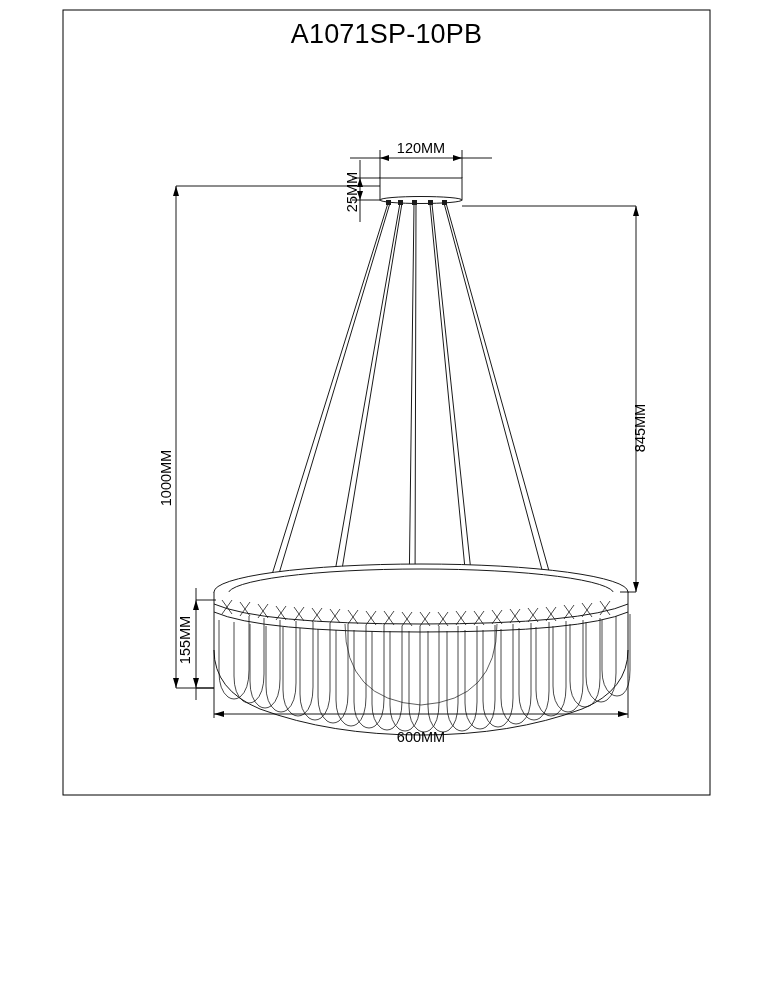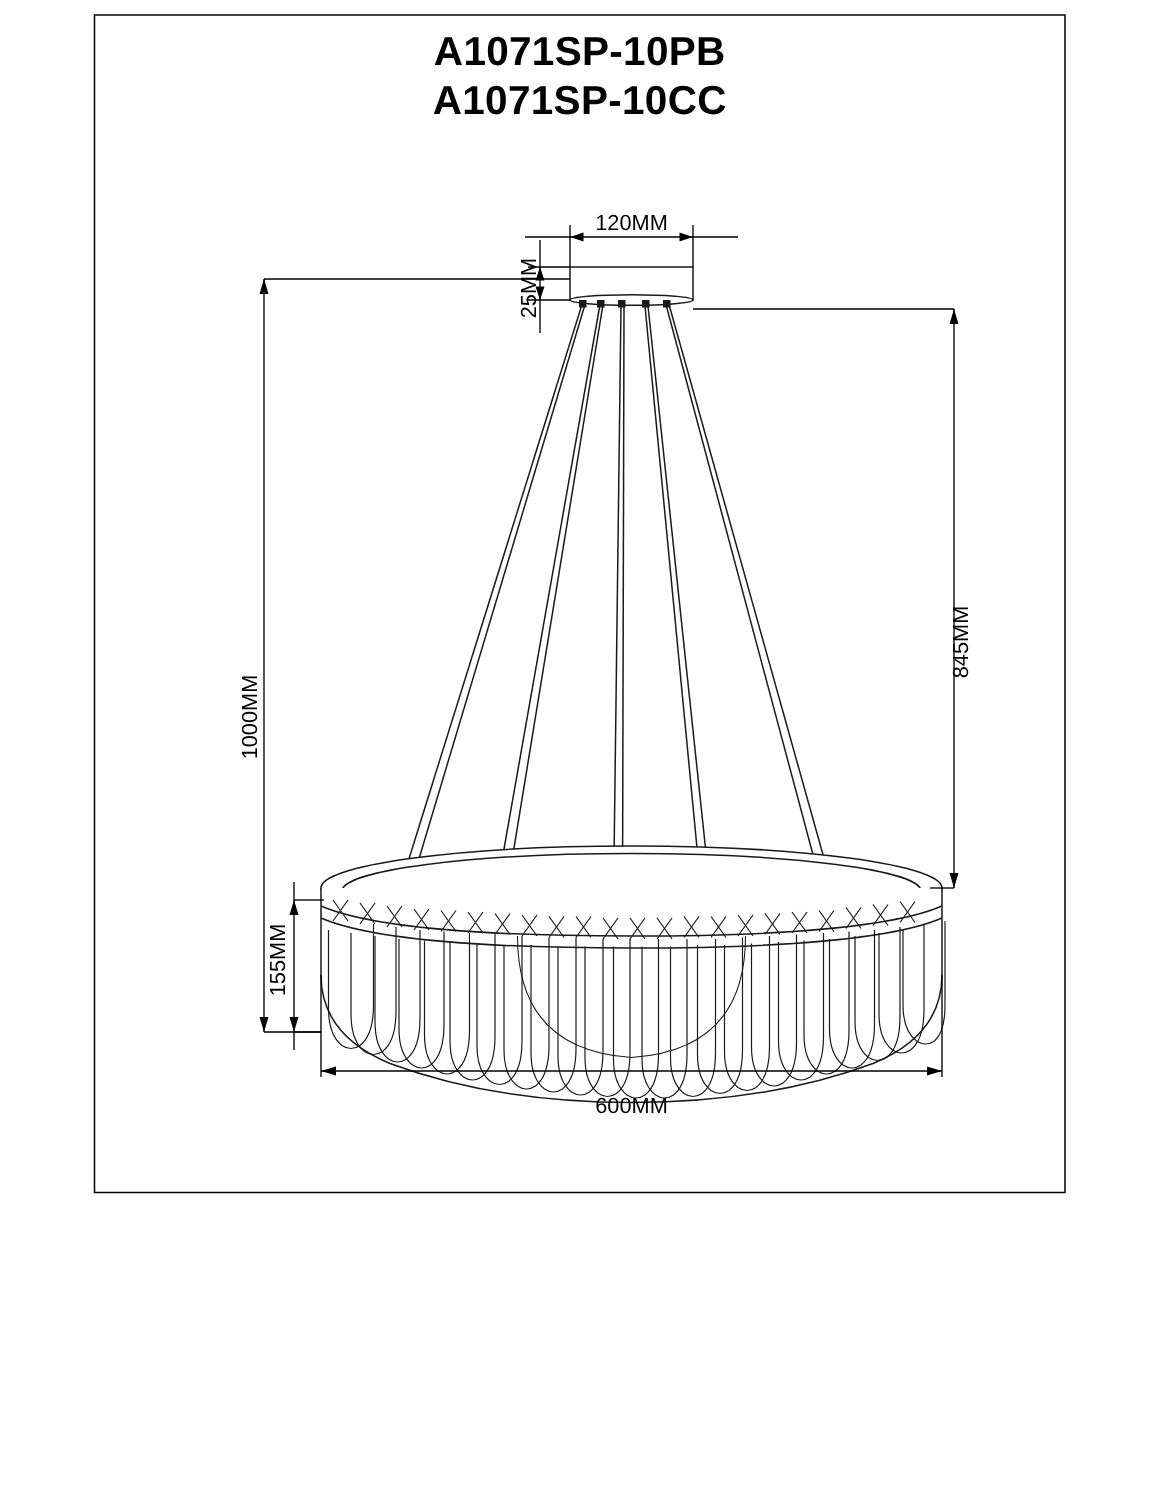--- a/index.html
+++ b/index.html
@@ -24,21 +24,21 @@
   .title-block {
     position: absolute;
     left: 0;
     top: 18px;
     width: 773px;
     text-align: center;
     line-height: 1.22;
   }
   .title-line {
     font-size: 27px;
-    font-weight: 700;
+    font-weight: 400;
     letter-spacing: 0.2px;
     color: #000;
     display: block;
   }
   svg {
     display: block;
   }
   .dimtext {
     font-family: "Liberation Sans", sans-serif;
     font-size: 14.5px;
@@ -50,21 +50,20 @@
     fill: #000;
   }
 </style>
 </head>
 <body>
 
 <div id="sheet">
 
   <div class="title-block">
     <span class="title-line">A1071SP-10PB</span>
-    <span class="title-line">A1071SP-10CC</span>
   </div>
 
   <svg width="773" height="1000" viewBox="0 0 773 1000">
 
     <rect x="63" y="10" width="647" height="785" fill="none" stroke="#000000" stroke-width="1"></rect>
 
     <g stroke="#1a1a1a" fill="none" stroke-width="1">
 
       <g>
         <rect x="380" y="178" width="82" height="22" fill="#ffffff" stroke="#1a1a1a" stroke-width="1"></rect>

